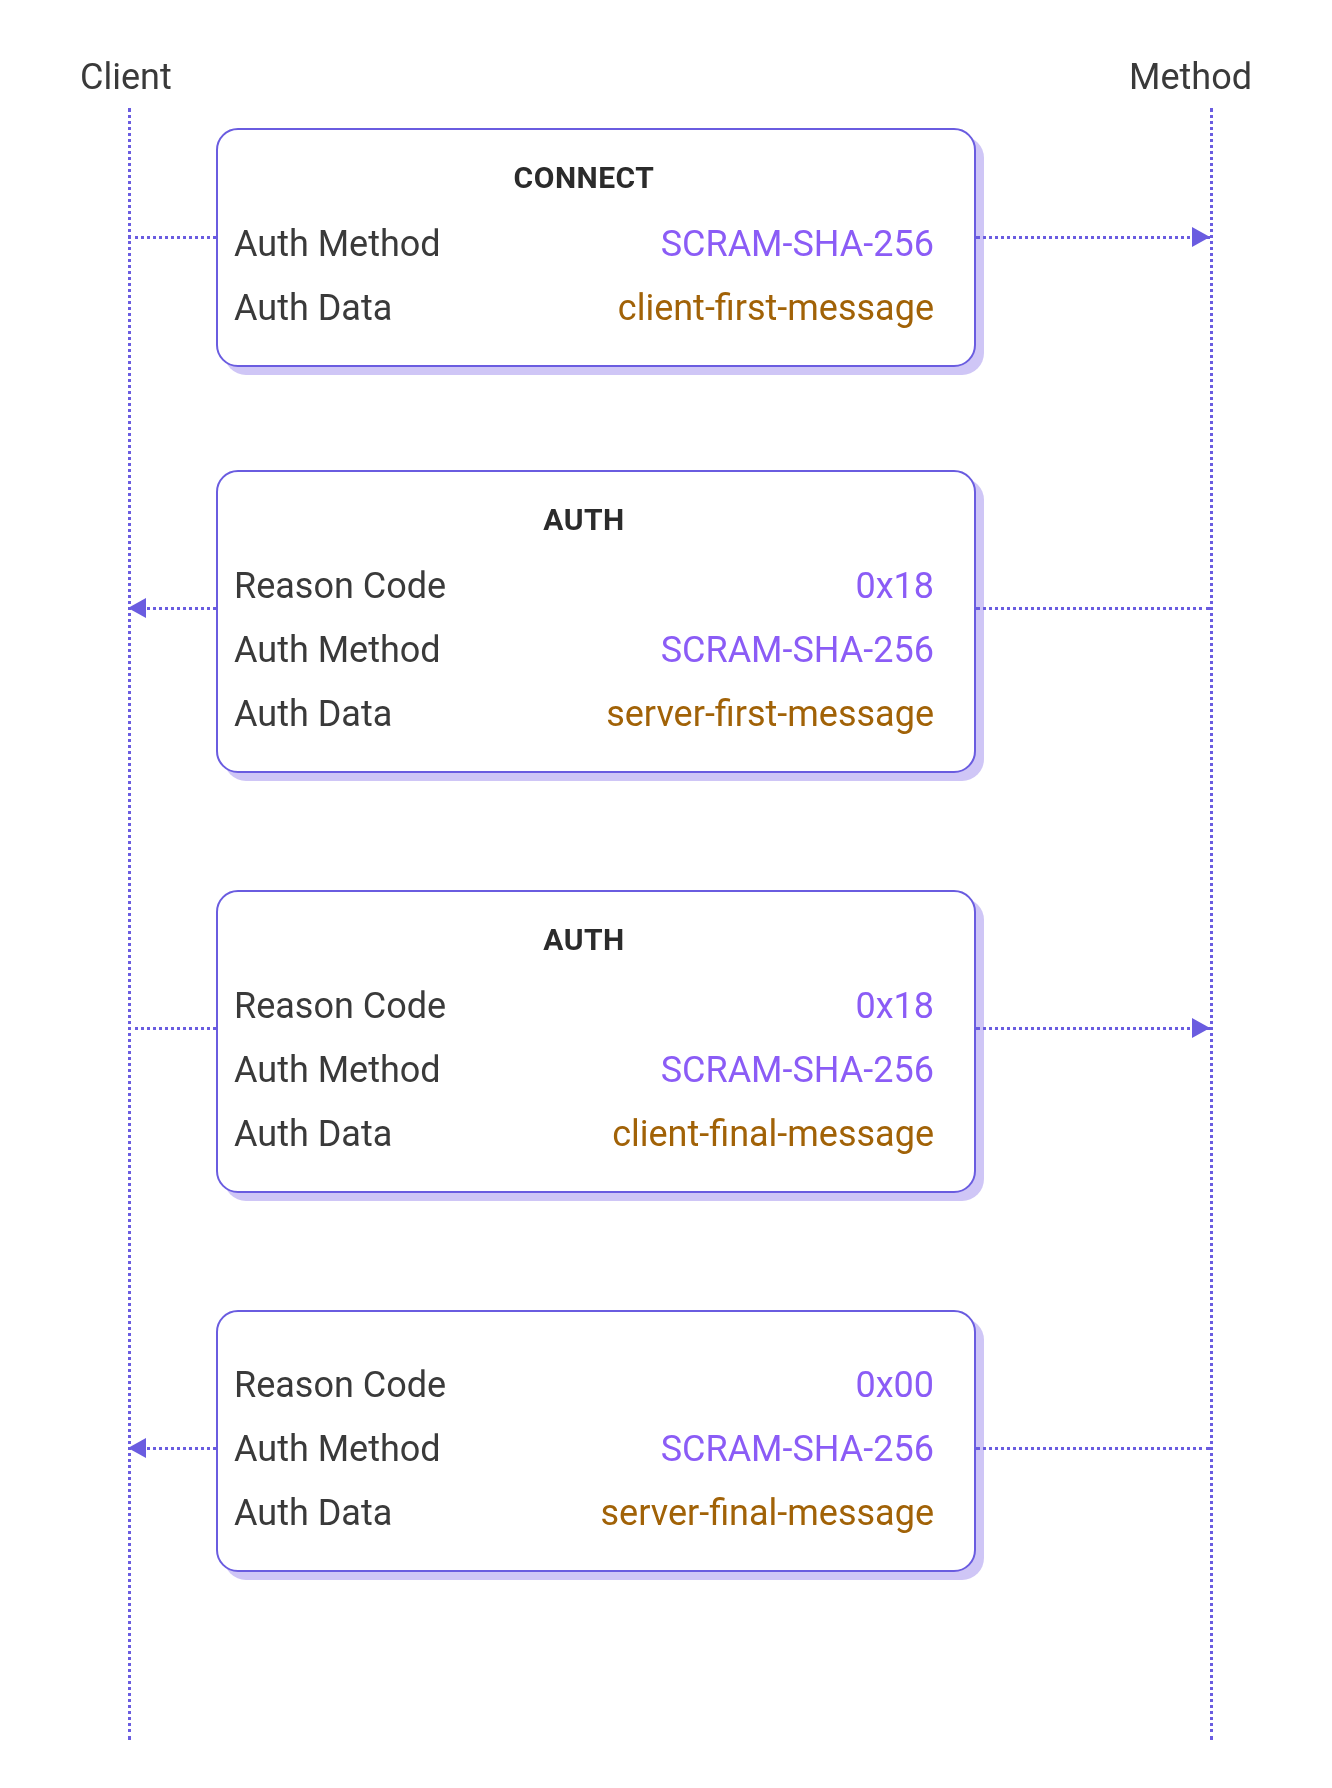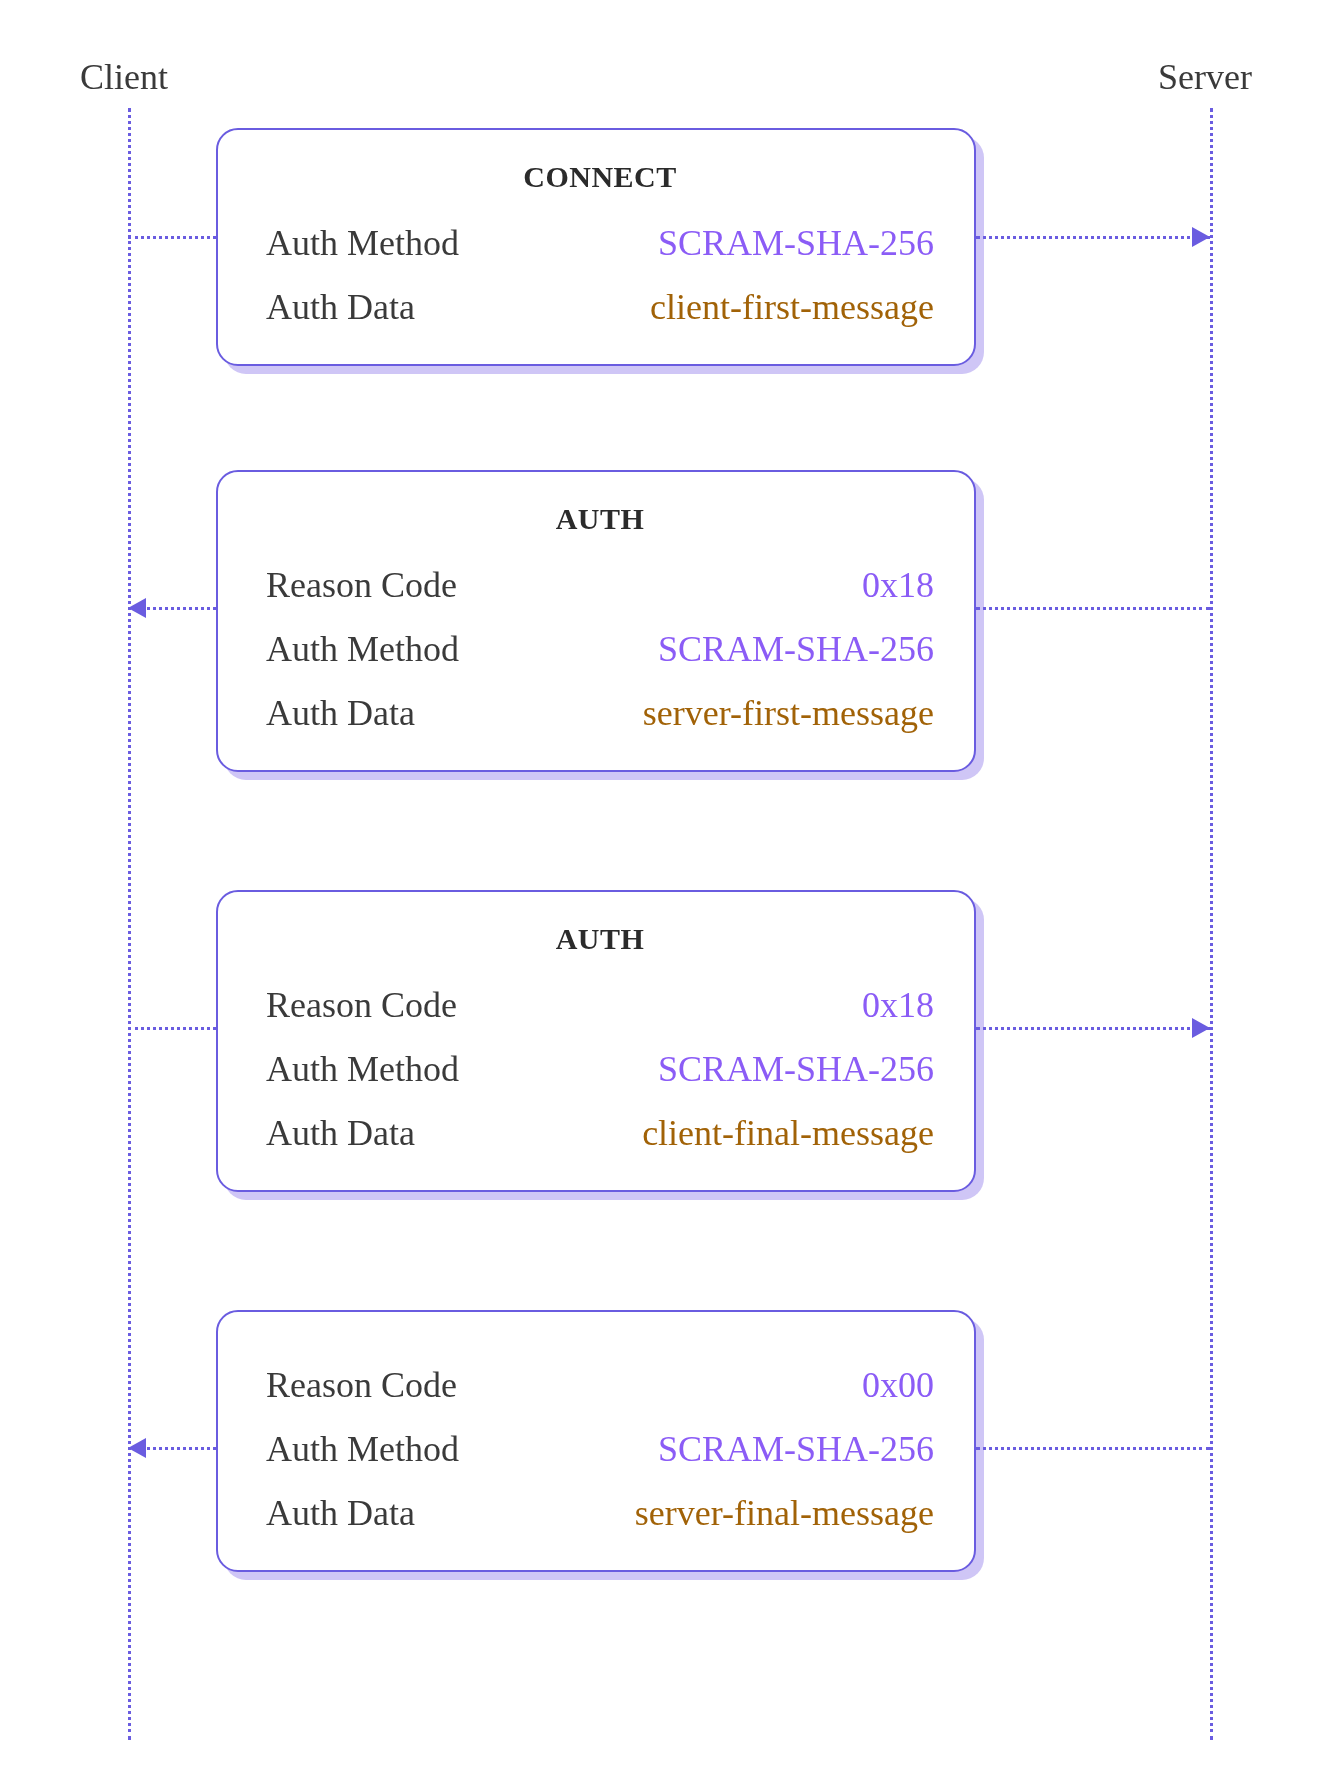--- a/index.html
+++ b/index.html
@@ -8,40 +8,39 @@
     width: 1332px;
     height: 1788px;
     background: #ffffff;
     font-family: -apple-system, BlinkMacSystemFont, "Segoe UI", Roboto, Helvetica, Arial, sans-serif;
     color: #2c2c2c;
   }
   .stage {
     position: relative;
     width: 1332px;
     height: 1788px;
-    font-family: Liberation Serif, serif;
   }
   .label {
     position: absolute;
     font-size: 36px;
     color: #3a3a3a;
   }
   .lifeline {
     position: absolute;
     width: 0;
     border-left: 3px dotted #6a5ce0;
   }
   .card {
     position: absolute;
     background: #ffffff;
     border: 2px solid #6a5ce0;
     border-radius: 22px;
     box-shadow: 8px 8px 0 0 #cfc6f6;
     box-sizing: border-box;
-    padding: 30px 40px 36px 48px;
+    padding: 30px 40px 36px 16px;
   }
   .card h2 {
     margin: 0 0 28px 0;
     text-align: center;
     font-weight: 700;
     font-size: 30px;
     letter-spacing: 0.5px;
     color: #2b2b2b;
   }
   .row {
@@ -67,21 +66,21 @@
     border-bottom: 10px solid transparent;
   }
   .arrow-head.right { border-left: 18px solid #6a5ce0; }
   .arrow-head.left  { border-right: 18px solid #6a5ce0; }
 </style>
 </head>
 <body>
 
 <div class="stage" id="stage">
   <div class="label" id="lbl-client" style="left:80px; top:56px;">Client</div>
-  <div class="label" id="lbl-server" style="right:80px; top:56px;">Server</div>
+  <div class="label" id="lbl-server" style="right:80px; top:56px;">Method</div>
 <div class="lifeline" style="left: 128px; top: 108px; height: 1632px;"></div>
     <div class="lifeline" style="left: 1210px; top: 108px; height: 1632px;"></div>
     <div class="card" style="left: 216px; top: 128px; width: 760px;">
       <h2>CONNECT</h2>
       <div class="row">
         <span class="k">Auth Method</span>
         <span class="v">SCRAM-SHA-256</span>
       </div>
       <div class="row">
         <span class="k">Auth Data</span>

